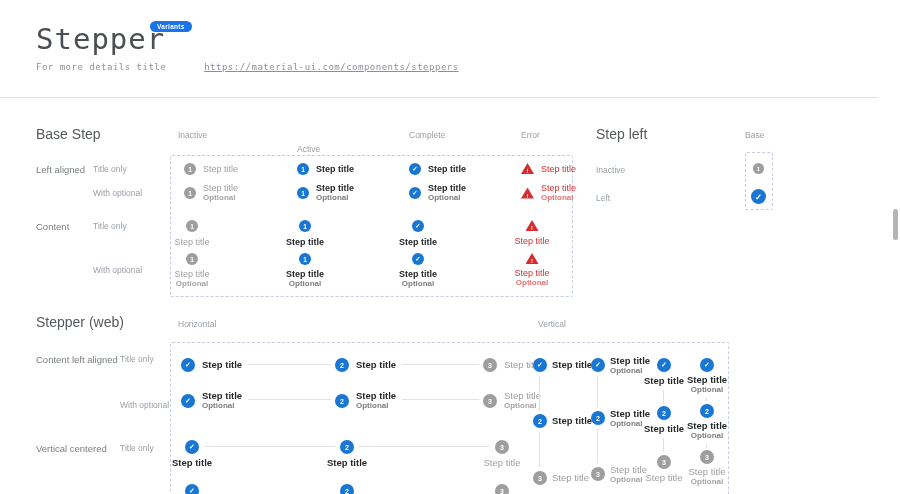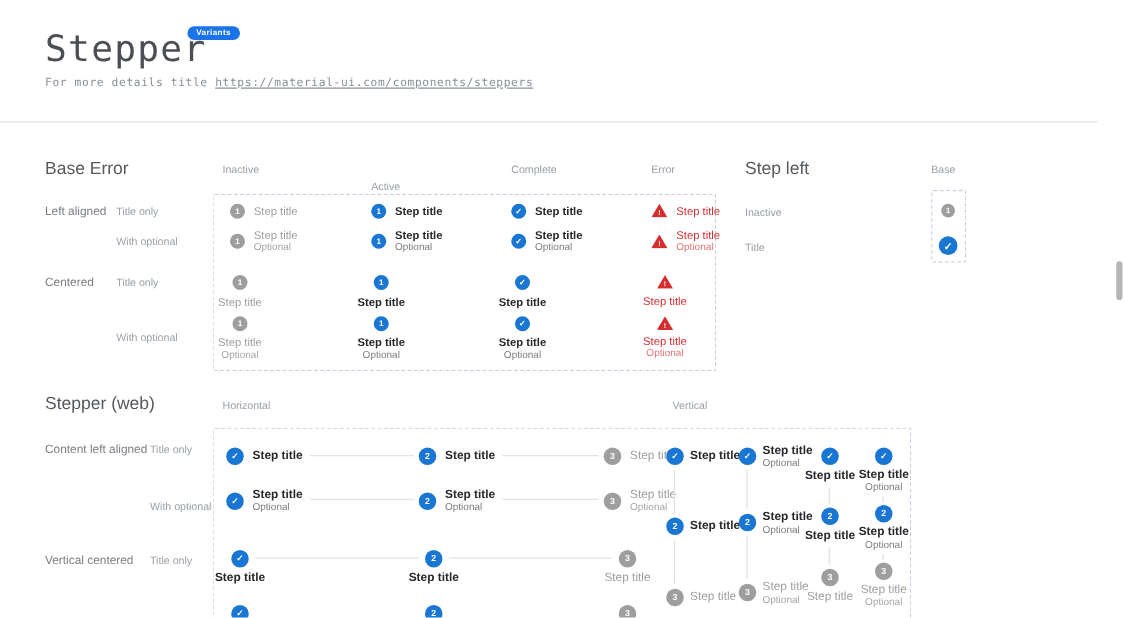--- a/index.html
+++ b/index.html
@@ -4,21 +4,21 @@
 <style>
   * { margin:0; padding:0; box-sizing:border-box; }
   html,body { width:900px; height:494px; background:#ffffff; overflow:hidden;
               font-family:"Liberation Sans", sans-serif; position:relative; }
   .abs { position:absolute; }
   .mono { font-family:"DejaVu Sans Mono", monospace; }
   .page-title { font-size:29px; color:#4b4e53; font-weight:500; letter-spacing:1px; }
   .badge { background:#1a73e8; color:#fff; font-size:6.5px; font-weight:bold;
            padding:2px 7px; border-radius:8px; letter-spacing:.3px; }
   .subtitle { font-size:9px; color:#8a9099; letter-spacing:.5px; }
-  .subtitle a { color:#8a9099; text-decoration:underline; }
+  .subtitle a { color:#8a9099; text-decoration:underline;margin-left:32px; }
   .divider { height:1px; background:#e1e1e1; }
   .h1 { font-size:14px; color:#55585c; }
   .colhdr { font-size:8.5px; color:#9aa0a6; }
   .rowlbl { font-size:9.5px; color:#797d82; }
   .sublbl { font-size:8.5px; color:#9aa0a6; }
   .dashed { border:1px dashed #c7cde0; border-radius:2px; }
   .dashed-open { border:1px dashed #c7cde0; border-bottom:none; border-radius:2px 2px 0 0; }
 
   .circ { border-radius:50%; color:#fff; display:flex; align-items:center;
           justify-content:center; font-weight:bold; flex:none; }
@@ -34,45 +34,45 @@
           color:#fff; font-size:5.5px; font-weight:bold; flex:none; }
   .step { display:flex; align-items:center; gap:7px; }
   .vstack { display:flex; flex-direction:column; line-height:10px; }
   .cstep { display:flex; flex-direction:column; align-items:center; gap:5px;
            width:56px; text-align:center; }
   .t  { font-size:9px; line-height:10px; white-space:nowrap; }
   .tw { font-size:9.5px; line-height:10px; white-space:nowrap; }
   .t-b { font-weight:bold; color:#26282b; }
   .t-g { color:#9e9e9e; }
   .t-r { color:#d32f2f; }
-  .opt { font-size:8px; line-height:10px; color:#7d7d7d; white-space:nowrap; }
+  .opt { font-size:8px; line-height:10px; color:#7d7d7d; white-space:nowrap;font-weight:bold; }
   .opt-g { color:#a5a5a5; }
   .opt-r { color:#e57373; }
   .hline { height:1px; background:#e2e2e2; }
   .vline { width:1px; background:#e2e2e2; }
   .scrollthumb { width:5px; height:31px; background:#b5b5b5; border-radius:3px; }
 </style>
 </head>
 <body>
 
 <div class="abs page-title mono" style="left:36px;top:22px">Stepper</div>
 <div class="abs badge" style="left:150px;top:21px">Variants</div>
 <div class="abs subtitle mono" style="left:36px;top:62px"><span>For more details title</span> <a href="#">https://material-ui.com/components/steppers</a></div>
 <div class="abs divider" style="left:0;top:97px;width:878px"></div>
 
-<div class="abs h1" style="left:36px;top:126px">Base Error</div>
+<div class="abs h1" style="left:36px;top:126px">Base Step</div>
 <div class="abs colhdr" style="left:178px;top:130px">Inactive</div>
 <div class="abs colhdr" style="left:297px;top:144px">Active</div>
 <div class="abs colhdr" style="left:409px;top:130px">Complete</div>
 <div class="abs colhdr" style="left:521px;top:130px">Error</div>
 
 <div class="abs rowlbl" style="left:36px;top:164px">Left aligned</div>
 <div class="abs sublbl" style="left:93px;top:164px">Title only</div>
 <div class="abs sublbl" style="left:93px;top:188px">With optional</div>
-<div class="abs rowlbl" style="left:36px;top:221px">Centered</div>
+<div class="abs rowlbl" style="left:36px;top:221px">Content</div>
 <div class="abs sublbl" style="left:93px;top:221px">Title only</div>
 <div class="abs sublbl" style="left:93px;top:265px">With optional</div>
 
 <div class="abs dashed" style="left:170px;top:155px;width:403px;height:142px"></div>
 
 <div class="abs step" style="left:184px;top:163px">
   <span class="circ c12 bgray">1</span>
   <span class="t t-g">Step title</span>
 </div>
 <div class="abs step" style="left:297px;top:163px">
@@ -159,21 +159,21 @@
   <span class="warn">!</span>
   <span class="vstack" style="align-items:center">
       <span class="t t-r">Step title</span>
       <span class="opt opt-r">Optional</span>
     </span>
 </div>
 
 <div class="abs h1" style="left:596px;top:126px">Step left</div>
 <div class="abs colhdr" style="left:745px;top:130px">Base</div>
 <div class="abs sublbl" style="left:596px;top:165px">Inactive</div>
-<div class="abs sublbl" style="left:596px;top:193px">Title</div>
+<div class="abs sublbl" style="left:596px;top:193px">Left</div>
 <div class="abs dashed" style="left:745px;top:152px;width:28px;height:58px"></div>
 <span class="abs circ c11 bgray" style="left:753px;top:163px">1</span>
 <span class="abs circ c15 bblue" style="left:751px;top:189px">✓</span>
 
 <div class="abs h1" style="left:36px;top:314px">Stepper (web)</div>
 <div class="abs colhdr" style="left:178px;top:319px">Horizontal</div>
 <div class="abs colhdr" style="left:538px;top:319px">Vertical</div>
 
 <div class="abs rowlbl" style="left:36px;top:354px">Content left aligned</div>
 <div class="abs sublbl" style="left:120px;top:354px">Title only</div>

